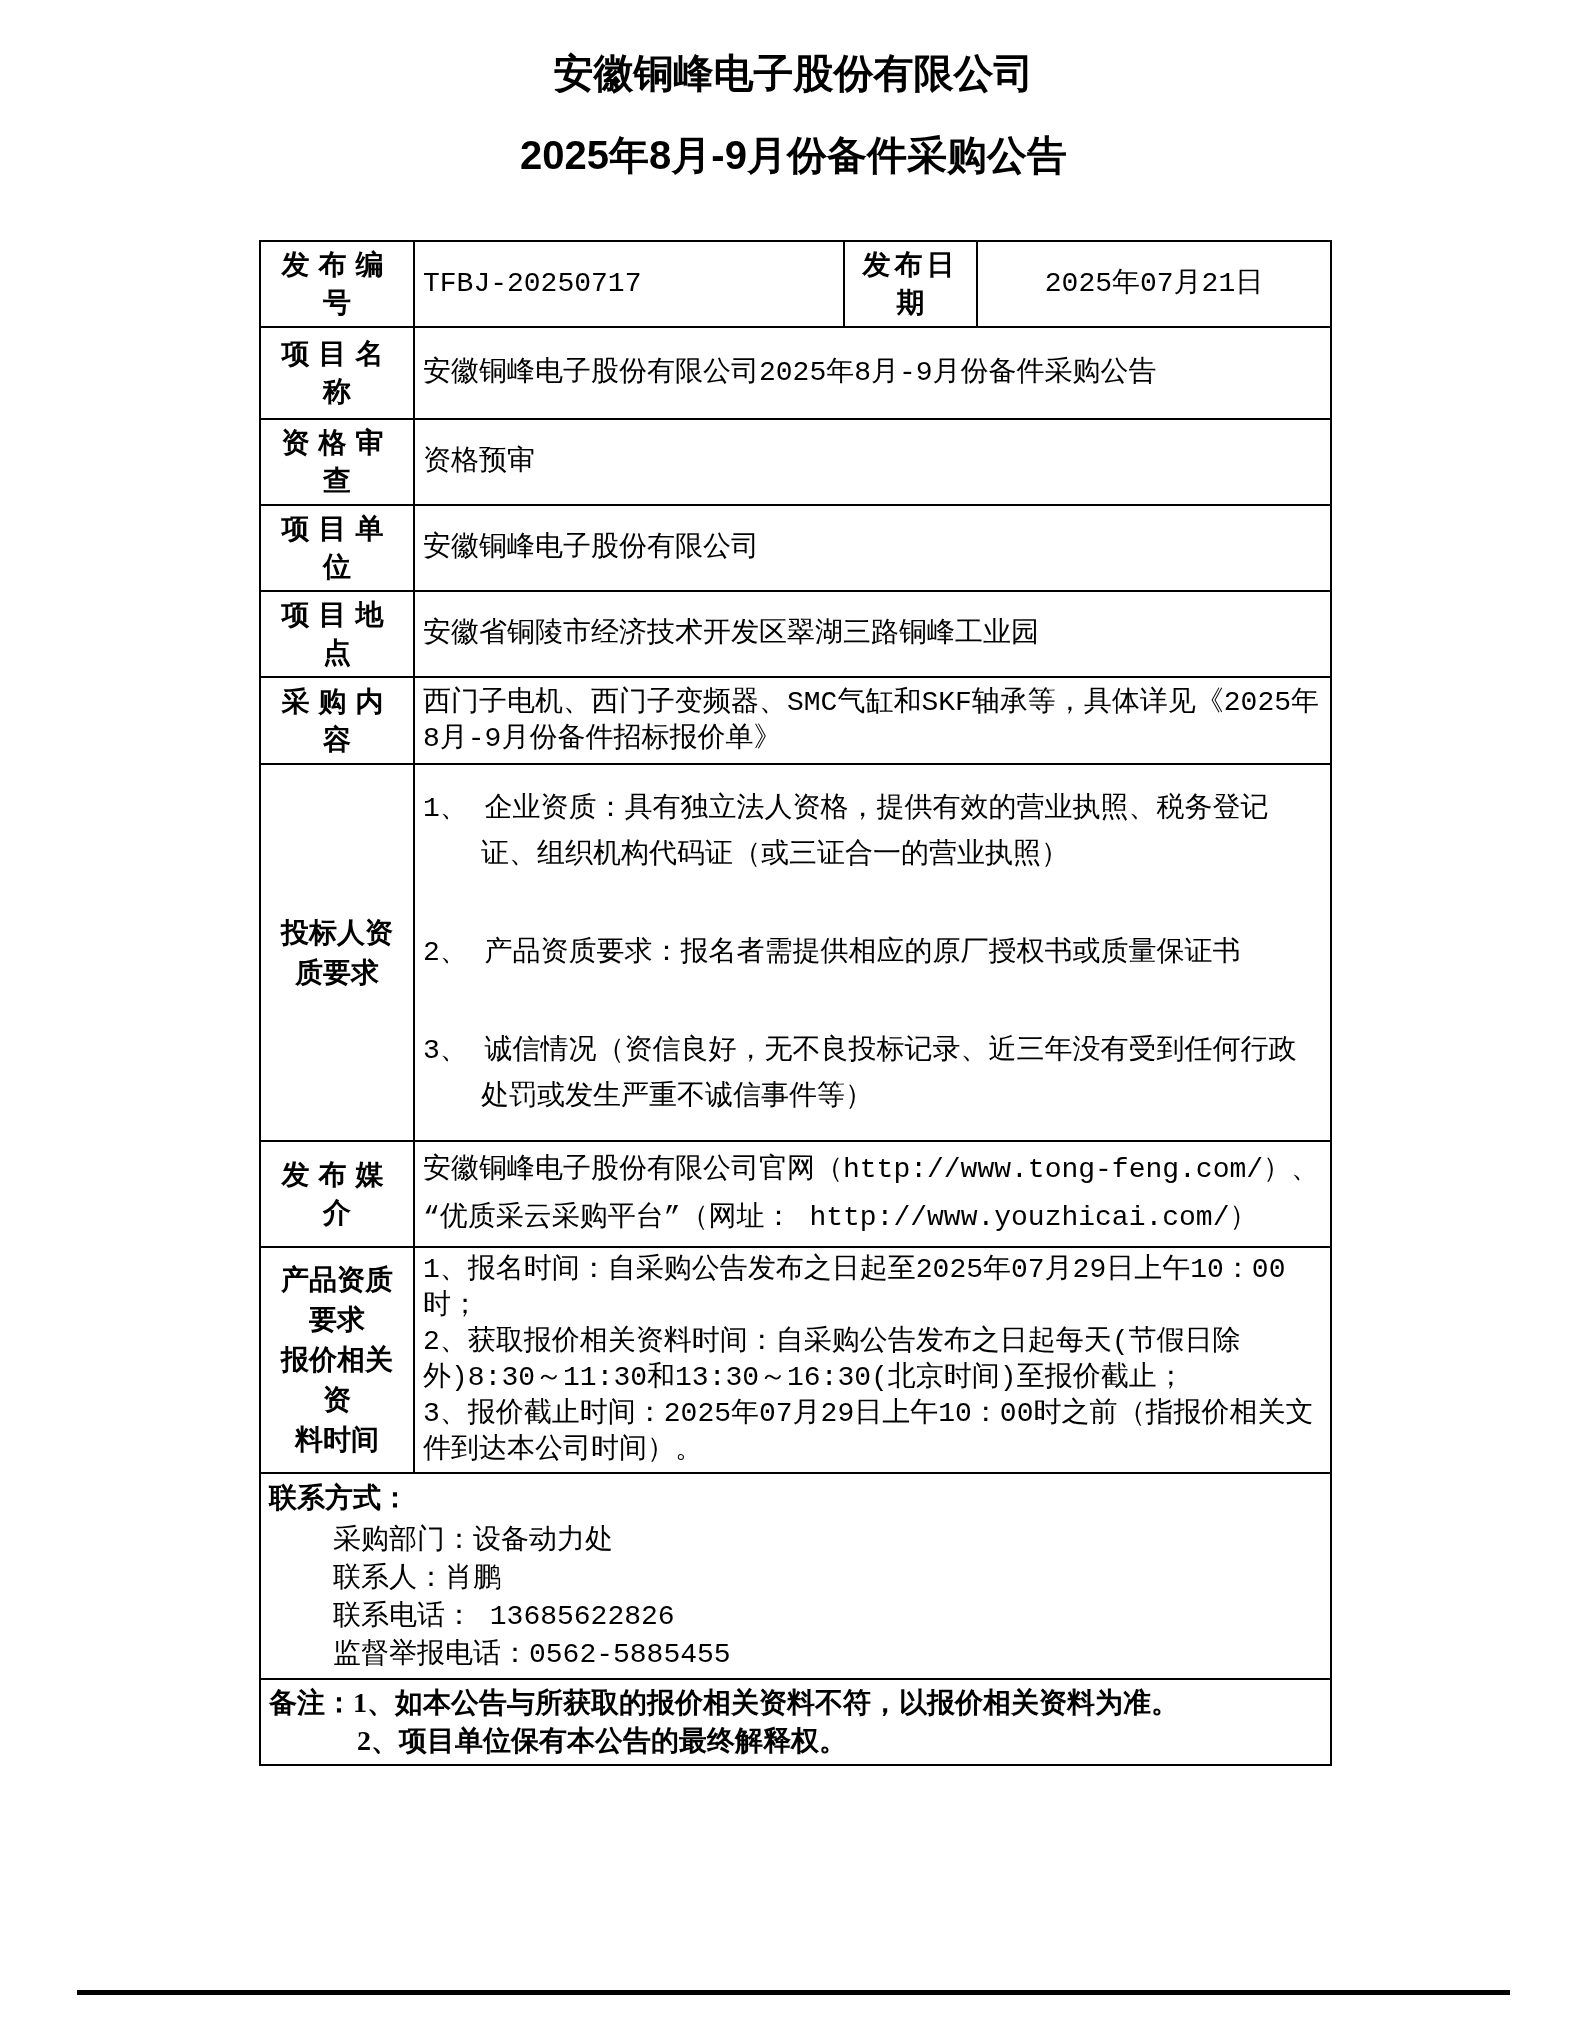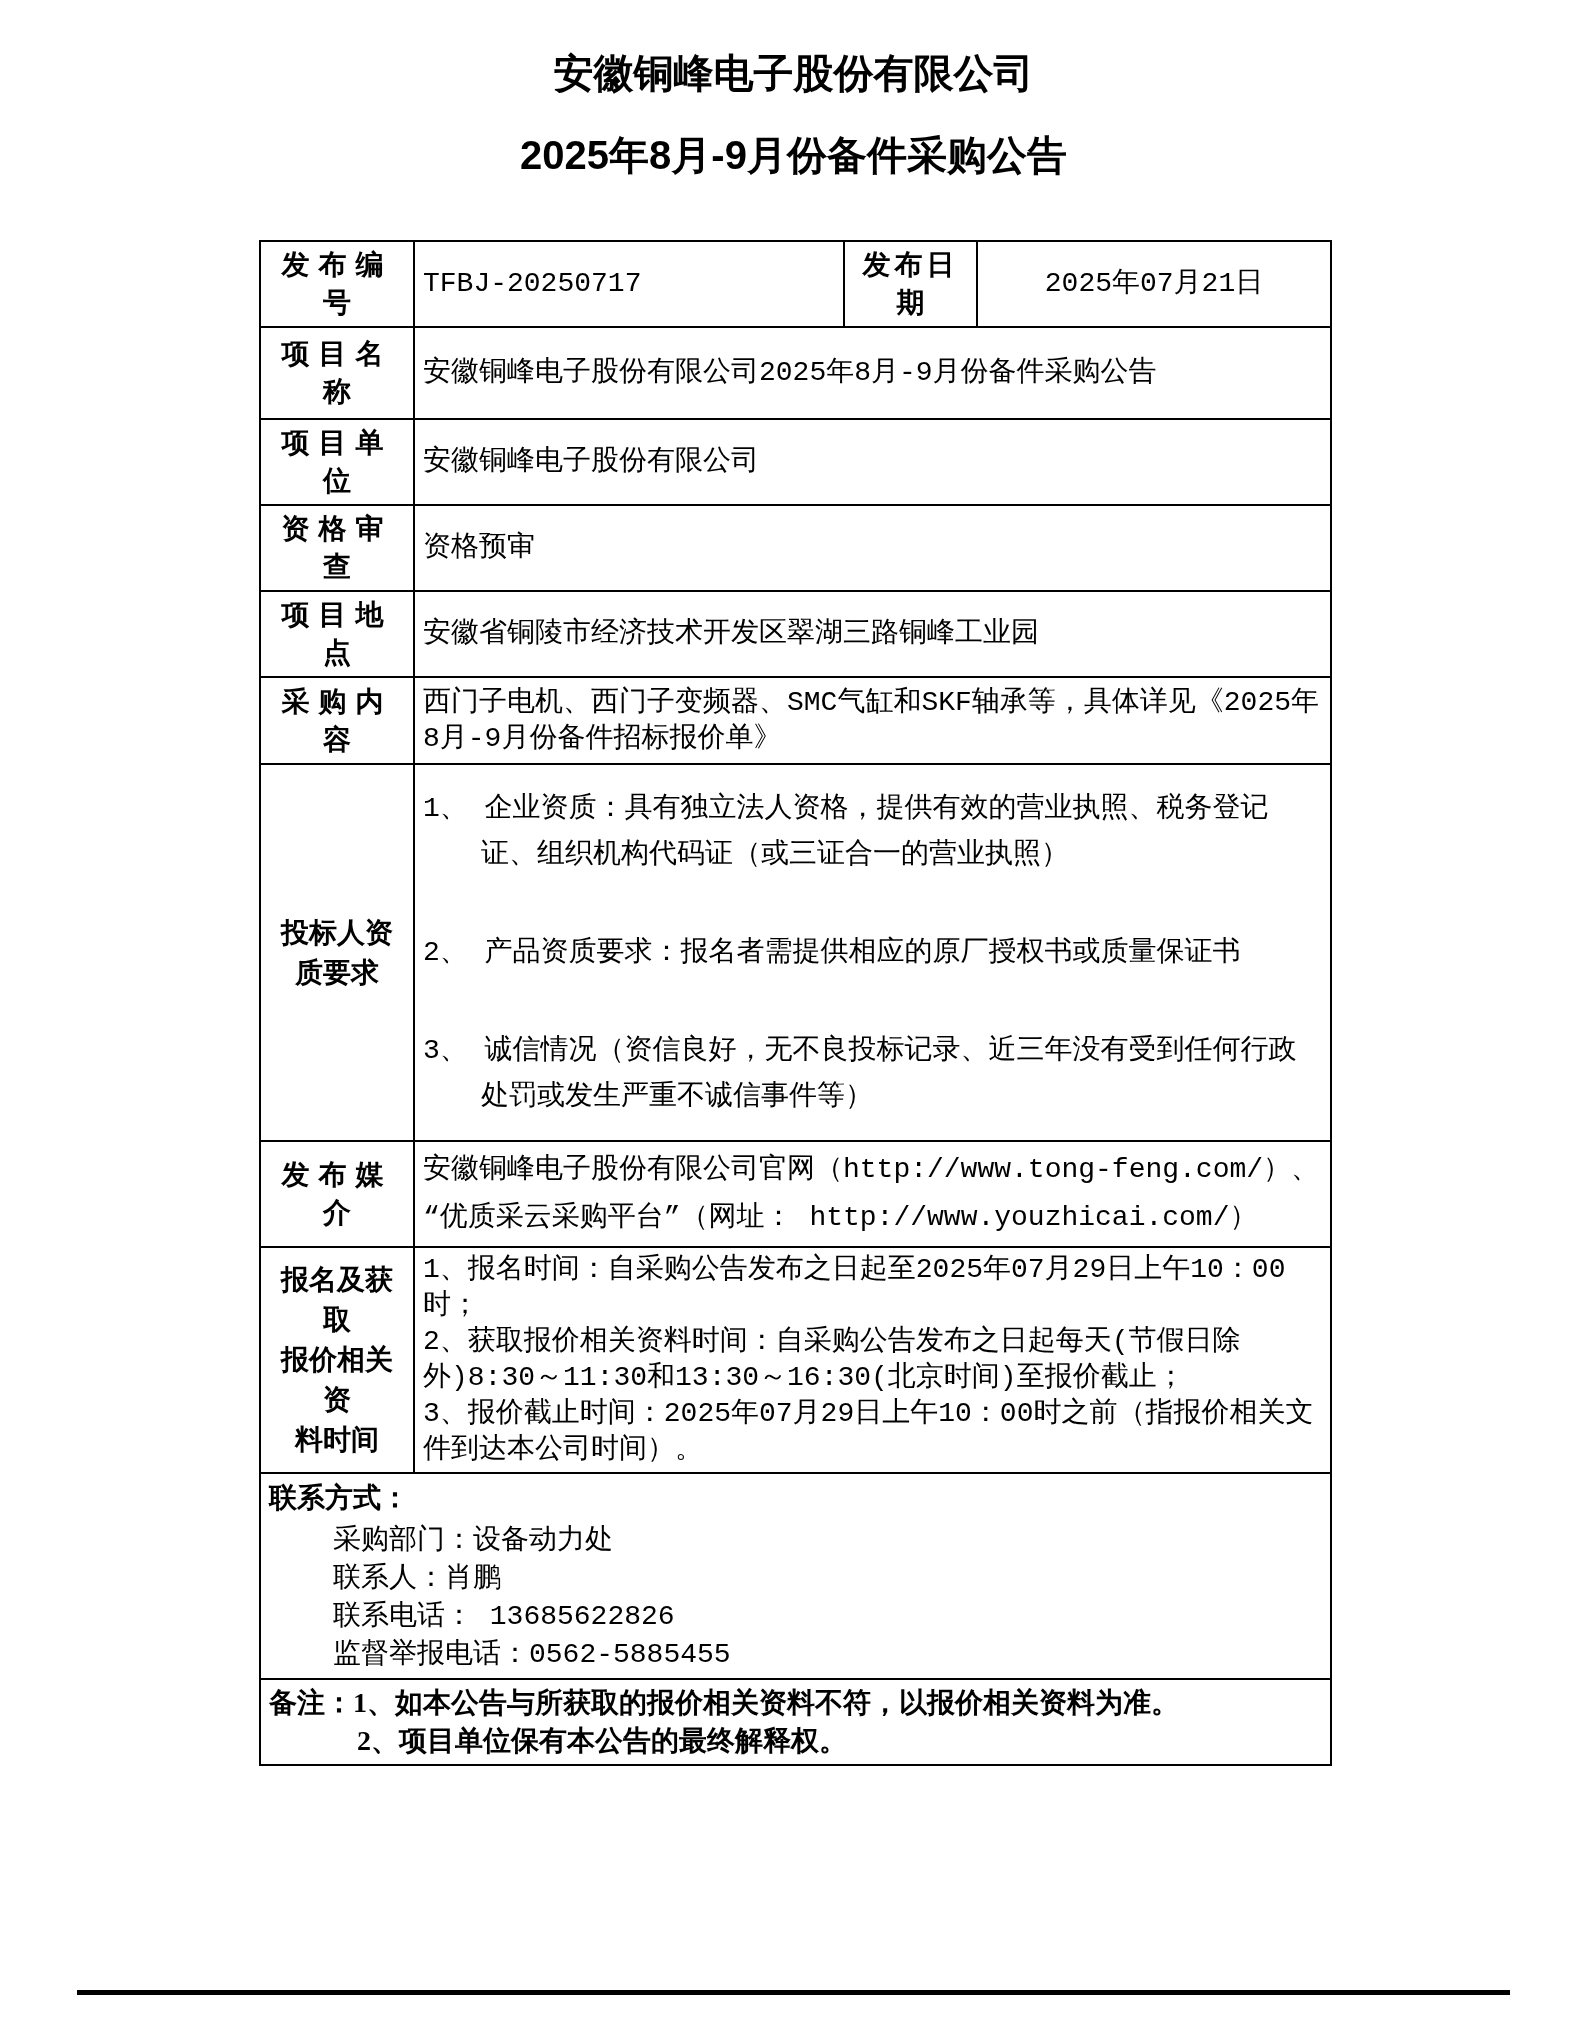--- a/index.html
+++ b/index.html
@@ -102,28 +102,28 @@
       <td class="val">TFBJ-20250717</td>
       <td class="lbl lt4"><span>发布日期</span></td>
       <td class="val center">2025年07月21日</td>
     </tr>
 
     <tr style="height:92px">
       <td class="lbl lt9"><span>项目名称</span></td>
       <td class="val" colspan="3">安徽铜峰电子股份有限公司2025年8月-9月份备件采购公告</td>
     </tr>
 
+    <tr style="height:84px">
+      <td class="lbl lt9"><span>资格审查</span></td>
+      <td class="val" colspan="3">资格预审</td>
+    </tr>
+
     <tr style="height:81px">
       <td class="lbl lt9"><span>项目单位</span></td>
       <td class="val" colspan="3">安徽铜峰电子股份有限公司</td>
-    </tr>
-
-    <tr style="height:84px">
-      <td class="lbl lt9"><span>资格审查</span></td>
-      <td class="val" colspan="3">资格预审</td>
     </tr>
 
     <tr style="height:84px">
       <td class="lbl lt9"><span>项目地点</span></td>
       <td class="val" colspan="3">安徽省铜陵市经济技术开发区翠湖三路铜峰工业园</td>
     </tr>
 
     <tr style="height:87px">
       <td class="lbl lt9"><span>采购内容</span></td>
       <td class="val tight" colspan="3">西门子电机、西门子变频器、SMC气缸和SKF轴承等，具体详见《2025年8月-9月份备件招标报价单》</td>
@@ -139,21 +139,21 @@
       </td>
     </tr>
 
     <tr style="height:102px">
       <td class="lbl lt9"><span>发布媒介</span></td>
       <td class="val preline" colspan="3" style="line-height:48px">安徽铜峰电子股份有限公司官网（http://www.tong-feng.com/）、
 “优质采云采购平台”（网址： http://www.youzhicai.com/）</td>
     </tr>
 
     <tr style="height:184px">
-      <td class="lbl ml">报名及获取
+      <td class="lbl ml">产品资质要求
 报价相关资
 料时间</td>
       <td class="val tight" colspan="3">
         <div>1、报名时间：自采购公告发布之日起至2025年07月29日上午10：00时；</div>
         <div>2、获取报价相关资料时间：自采购公告发布之日起每天(节假日除外)8:30～11:30和13:30～16:30(北京时间)至报价截止；</div>
         <div>3、报价截止时间：2025年07月29日上午10：00时之前（指报价相关文件到达本公司时间）。</div>
       </td>
     </tr>
 
     <tr style="height:198px">

